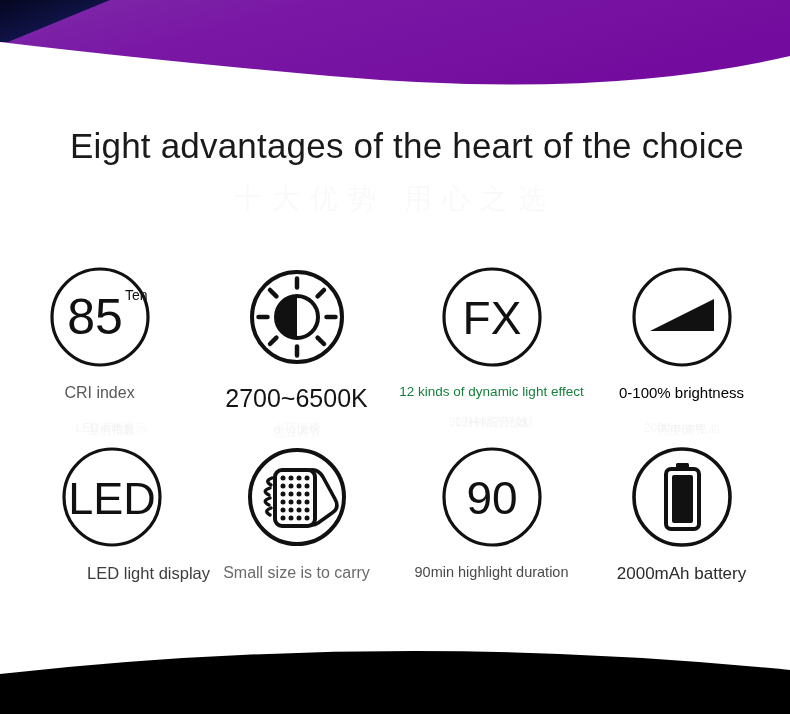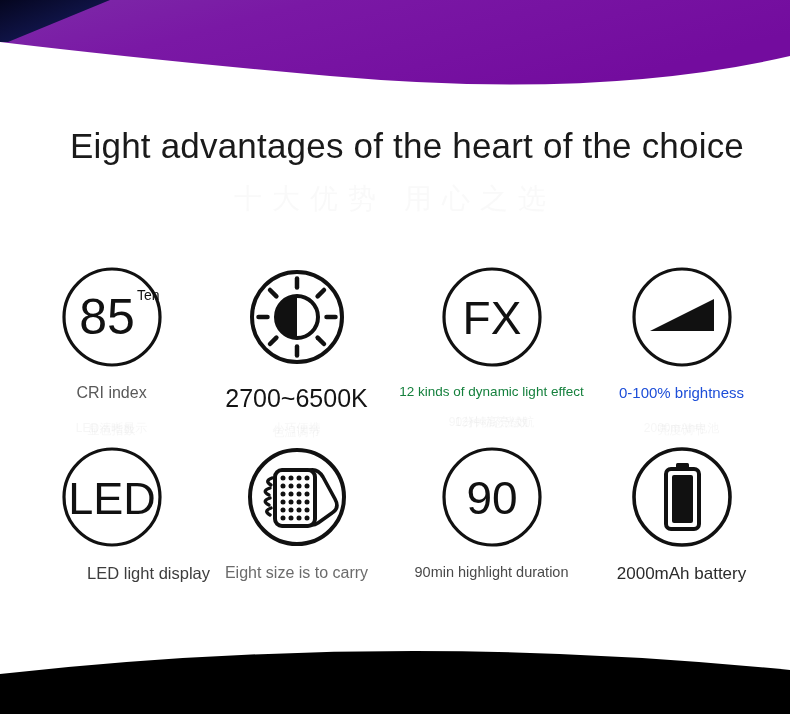--- a/index.html
+++ b/index.html
@@ -78,21 +78,21 @@
   .icon-wrap svg { display: block; overflow: visible; }
 
   .caption {
     margin-top: 2px;
     white-space: nowrap;
     display: inline-block;
   }
   .cap-a { font-size: 16px; color: #595959; }
   .cap-b { font-size: 25px; color: #141414; }
   .cap-c { font-size: 13.5px; color: #15803d; }
-  .cap-d { font-size: 15px; color: #1d4ed8; }
+  .cap-d { font-size: 15px; color: #000000; }
   .cap-e { font-size: 16.5px; color: #3d3d3d; }
   .cap-f { font-size: 16px; color: #6b6b6b; }
   .cap-g { font-size: 14.5px; color: #4a4a4a; }
   .cap-h { font-size: 17px; color: #2b2b2b; }
 
   .ghost-sub {
     position: absolute;
     width: 197px;
     text-align: center;
     font-size: 12px;
@@ -134,21 +134,21 @@
       <path d="M0,0 H790 V56 Q600,100 330,76 Q150,60 0,42 Z" fill="url(#purpGrad)"></path>
       <path d="M0,0 L110,0 L8,42 L0,42 Z" fill="url(#navyGrad)"></path>
     </svg>
   </div>
 
   <div class="title">Eight advantages of the heart of the choice</div>
   <div class="ghost-title">十大优势 用心之选</div>
 
   <div class="grid">
 
-    <div class="cell" style="left:13px; top:0;">
+    <div class="cell" style="left:1px; top:0;">
       <div class="icon-wrap">
         <svg width="106" height="106" viewBox="0 0 106 106">
           <circle cx="53" cy="53" r="48" fill="none" stroke="#111" stroke-width="3.2"></circle>
           <text x="48" y="70" text-anchor="middle" font-family="Liberation Sans, sans-serif" font-size="50" fill="#111">85</text>
           <text x="78" y="36" text-anchor="start" font-family="Liberation Sans, sans-serif" font-size="14" fill="#111">Ten</text>
         </svg>
       </div>
       <div class="caption cap-a">CRI index</div>
     </div>
     <div class="ghost-sub" style="left:13px; top:170px;">显色指数</div>
@@ -244,21 +244,21 @@
               <circle cx="46" cy="65" r="2.5"></circle>
               <circle cx="54" cy="65" r="2.5"></circle>
               <circle cx="62" cy="65" r="2.5"></circle>
             <circle cx="38" cy="73" r="2.5"></circle>
               <circle cx="46" cy="73" r="2.5"></circle>
               <circle cx="54" cy="73" r="2.5"></circle>
               <circle cx="62" cy="73" r="2.5"></circle>
           </g>
         </svg>
       </div>
-      <div class="caption cap-f">Eight size is to carry</div>
+      <div class="caption cap-f">Small size is to carry</div>
     </div>
     <div class="ghost-sub" style="left:198px; top:168px;">小巧便携</div>
 
     <div class="cell" style="left:393px; top:180px;">
       <div class="icon-wrap">
         <svg width="104" height="104" viewBox="0 0 104 104">
           <circle cx="52" cy="52" r="48" fill="none" stroke="#111" stroke-width="3.2"></circle>
           <text x="52" y="69" text-anchor="middle" font-family="Liberation Sans, sans-serif" font-size="46" fill="#111">90</text>
         </svg>
       </div>

